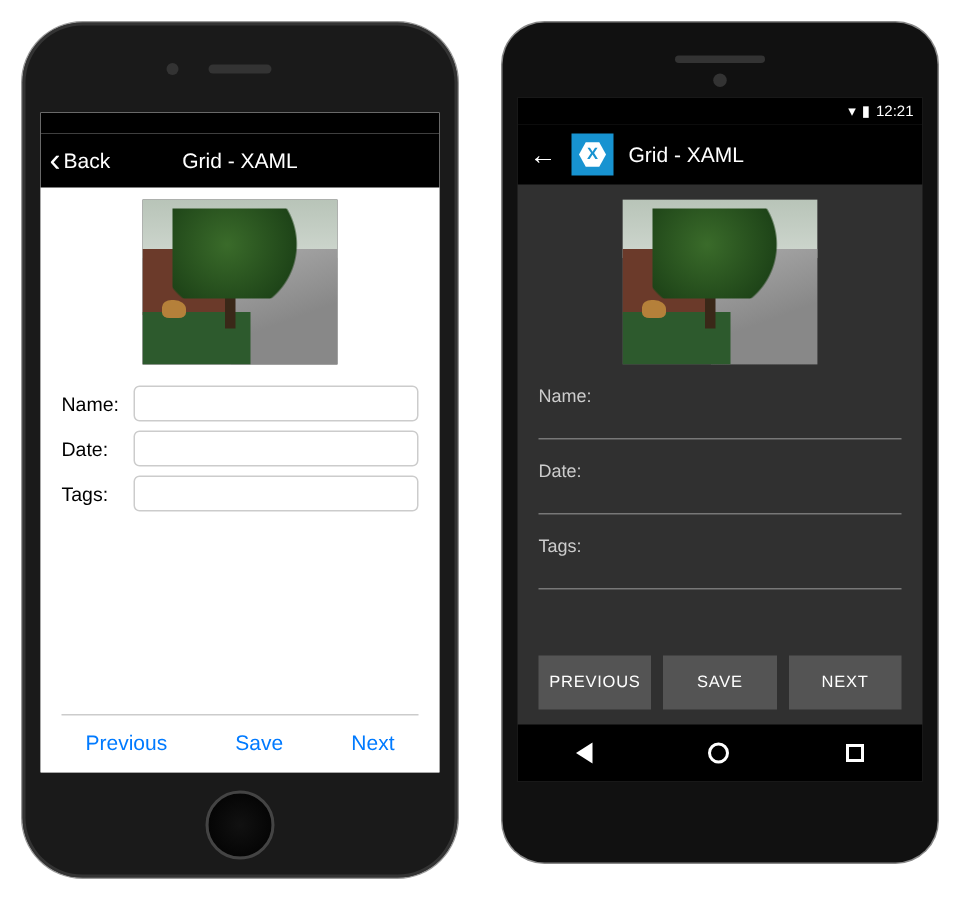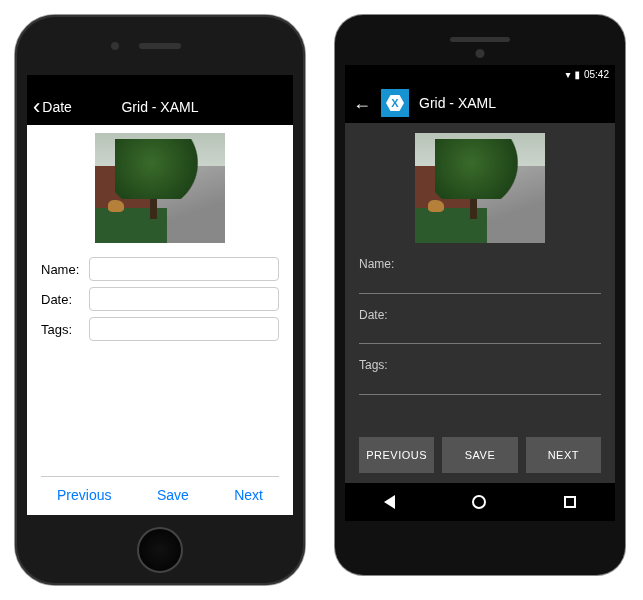--- a/index.html
+++ b/index.html
@@ -179,21 +179,21 @@
 <body>
 
 <div class="iphone-frame">
   <div class="iphone-speaker"></div>
   <div class="iphone-camera"></div>
   <div class="iphone-screen">
     <div class="ios-statusbar"></div>
     <div class="ios-navbar">
       <div class="ios-back">
         <span class="ios-back-chevron">‹</span>
-        <span>Date</span>
+        <span>Back</span>
       </div>
       <div class="ios-title">Grid - XAML</div>
     </div>
     <div class="ios-content">
       <div class="photo-box">
         <div class="p-sky"></div>
           <div class="p-wall"></div>
           <div class="p-path"></div>
           <div class="p-grass"></div>
           <div class="p-trunk"></div>
@@ -222,21 +222,21 @@
   <div class="iphone-home"></div>
 </div>
 
 <div class="android-frame">
   <div class="android-speaker"></div>
   <div class="android-camera"></div>
   <div class="android-screen">
     <div class="android-statusbar">
       <span>▾</span>
       <span>▮</span>
-      <span>05:42</span>
+      <span>12:21</span>
     </div>
     <div class="android-navbar">
       <span class="android-back-arrow">←</span>
       <span class="xam-logo">
           <span class="xam-hex">X</span>
         </span>
       <span class="android-title">Grid - XAML</span>
     </div>
     <div class="android-content">
       <div class="photo-box">

